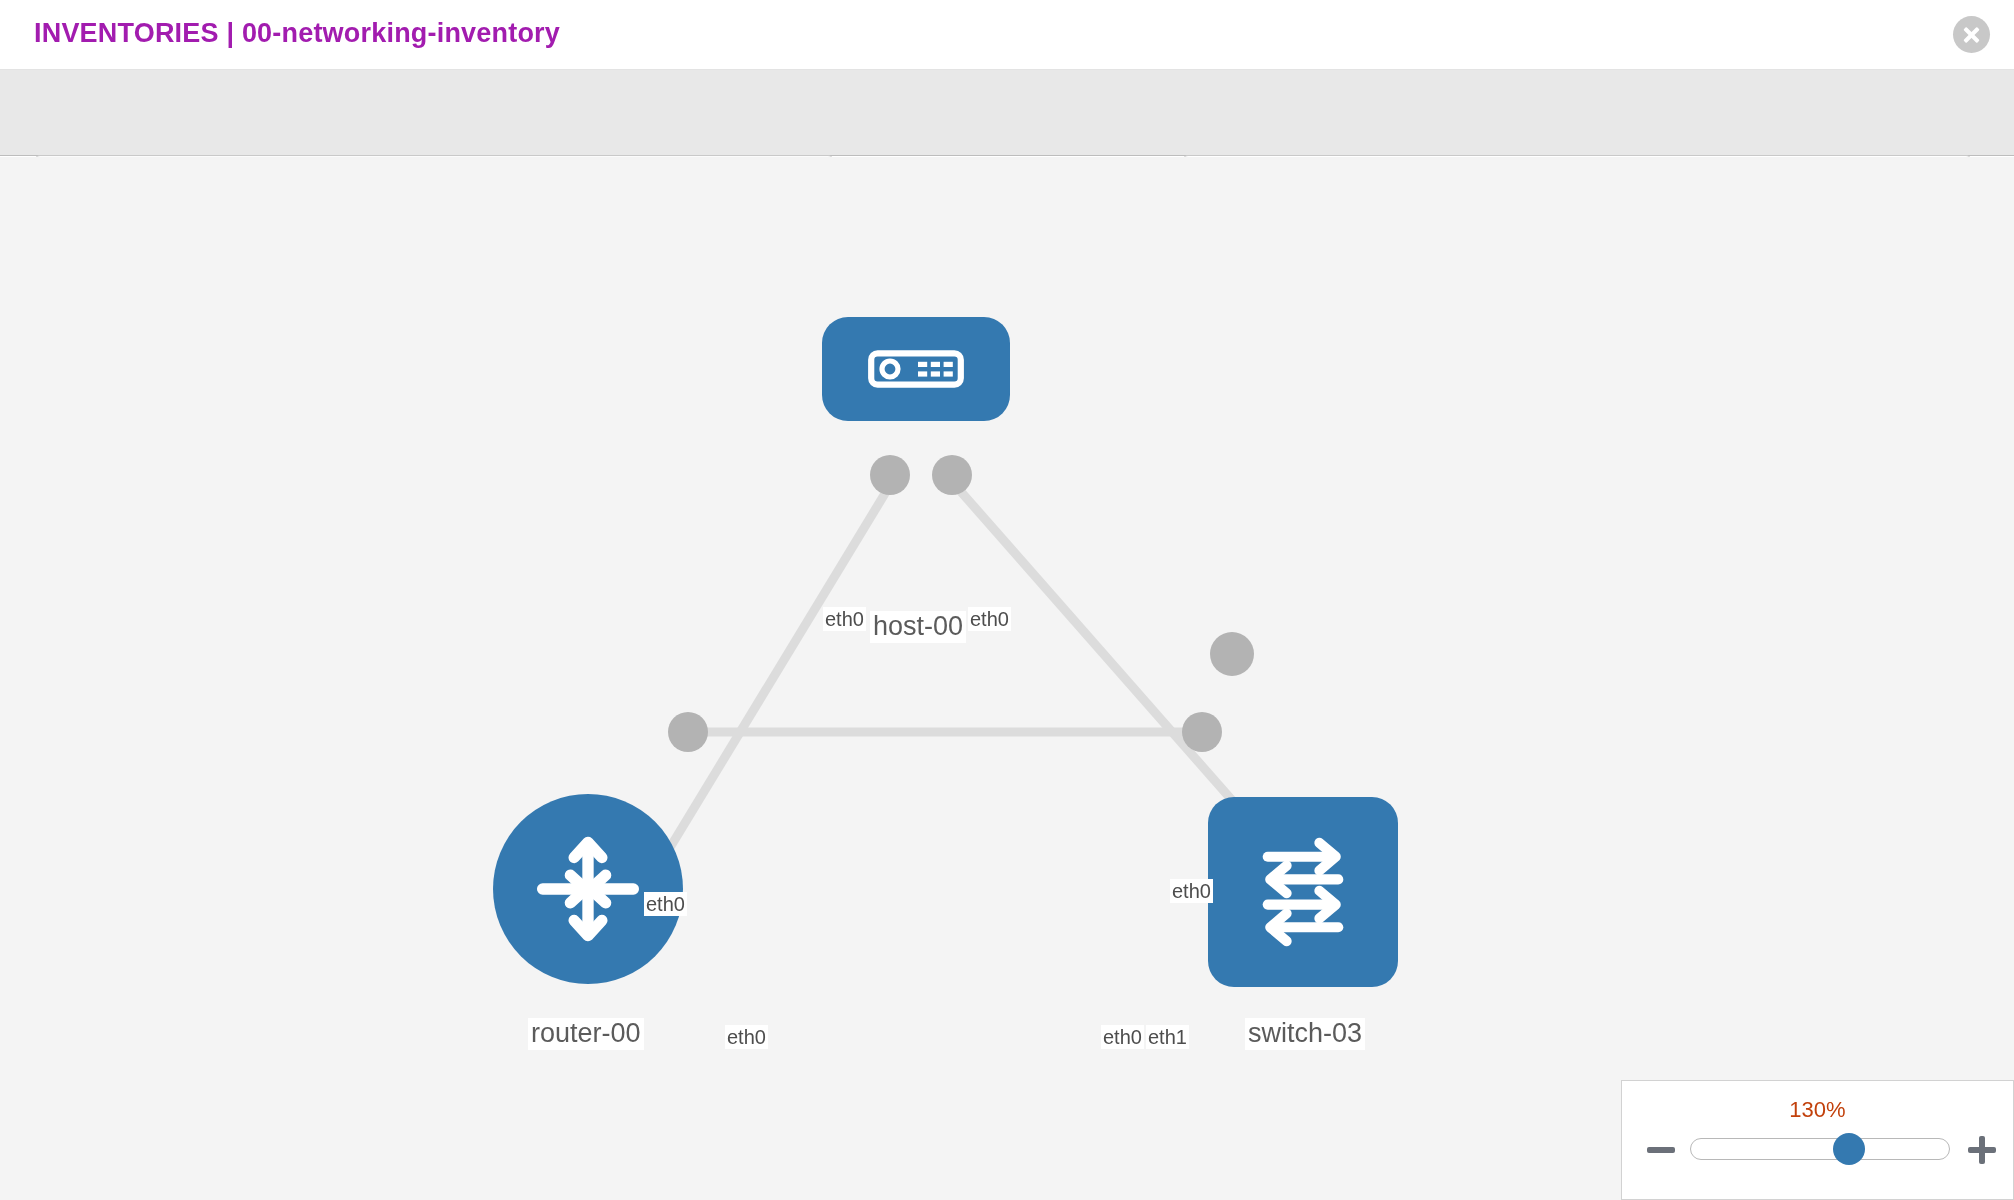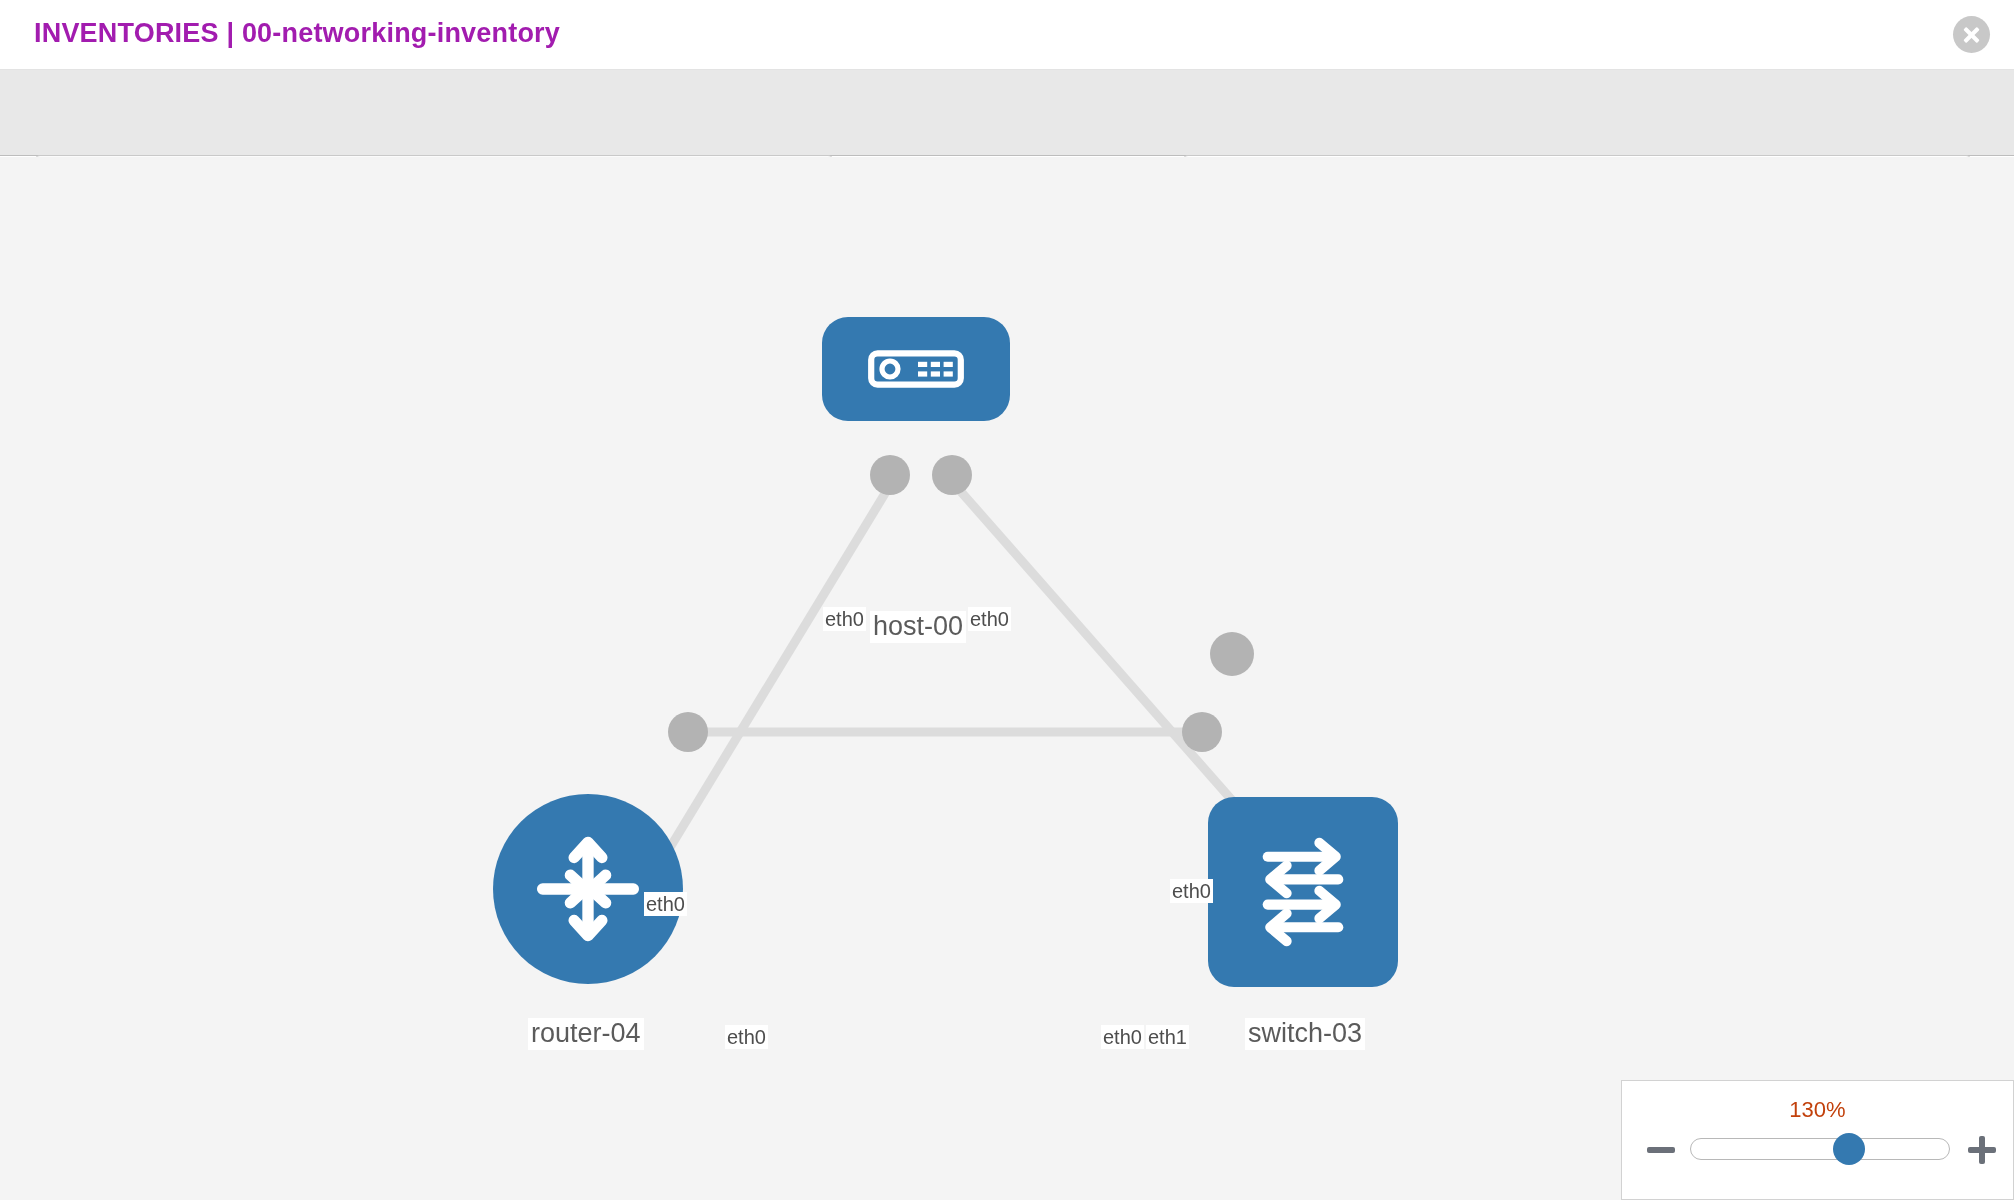--- a/index.html
+++ b/index.html
@@ -279,21 +279,21 @@
           <polyline points="37,29 24,40 37,51"></polyline>
           <line x1="22" y1="60" x2="74" y2="60"></line>
           <polyline points="63,49 76,60 63,71"></polyline>
           <line x1="26" y1="78" x2="78" y2="78"></line>
           <polyline points="37,67 24,78 37,89"></polyline>
         </g>
       </svg>
     </div>
 
     <div class="node-label" id="label-host">host-00</div>
-    <div class="node-label" id="label-router">router-04</div>
+    <div class="node-label" id="label-router">router-00</div>
     <div class="node-label" id="label-switch">switch-03</div>
 
     <div class="iface-label" id="iface-host-left">eth0</div>
     <div class="iface-label" id="iface-host-right">eth0</div>
     <div class="iface-label" id="iface-router-up">eth0</div>
     <div class="iface-label" id="iface-switch-up">eth0</div>
     <div class="iface-label" id="iface-router-east">eth0</div>
     <div class="iface-label" id="iface-switch-west-a">eth0</div>
     <div class="iface-label" id="iface-switch-west-b">eth1</div>
 

